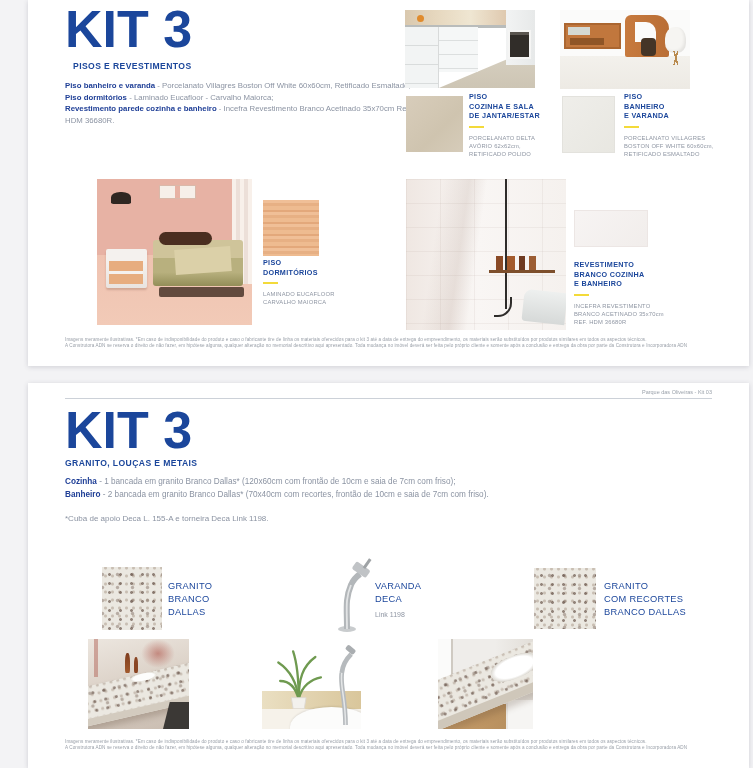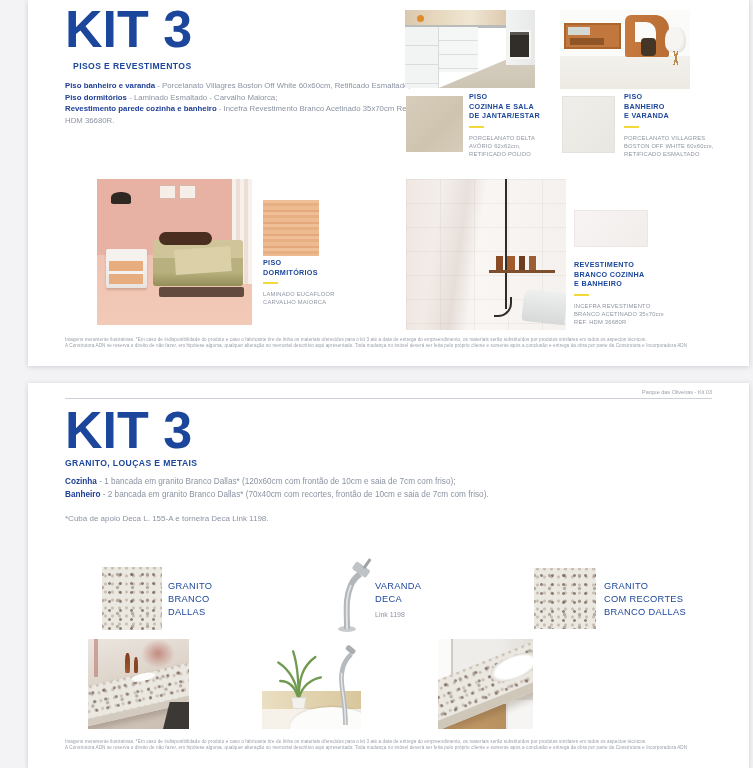--- a/index.html
+++ b/index.html
@@ -120,21 +120,21 @@
 </head>
 <body>
 
 <div class="pg" id="page1">
 
   <div class="abs kit-title" style="left:37px;top:4px;">KIT 3</div>
   <div class="abs section-title" style="left:37px;top:61px;margin-left:8px;">PISOS E REVESTIMENTOS</div>
 
   <div class="abs specs" style="left:37px;top:80px;width:358px;">
     <div><b>Piso banheiro e varanda</b> <span>- Porcelanato Villagres Boston Off White 60x60cm, Retificado Esmaltado;</span></div>
-    <div><b>Piso dormitórios</b> <span>- Laminado Esmaltado - Carvalho Maiorca;</span></div>
+    <div><b>Piso dormitórios</b> <span>- Laminado Eucafloor - Carvalho Maiorca;</span></div>
     <div><b>Revestimento parede cozinha e banheiro</b> <span>- Incefra Revestimento Branco Acetinado 35x70cm Ref. HDM 36680R.</span></div>
   </div>
 
   <div class="ph" style="left:377px;top:10px;width:130px;height:78px;">
     <div class="k-top"></div>
     <div class="k-fruit"></div>
     <div class="k-counter"></div>
     <div class="k-floor"></div>
     <div class="k-cab-left"></div>
     <div class="k-cab-mid"></div>

